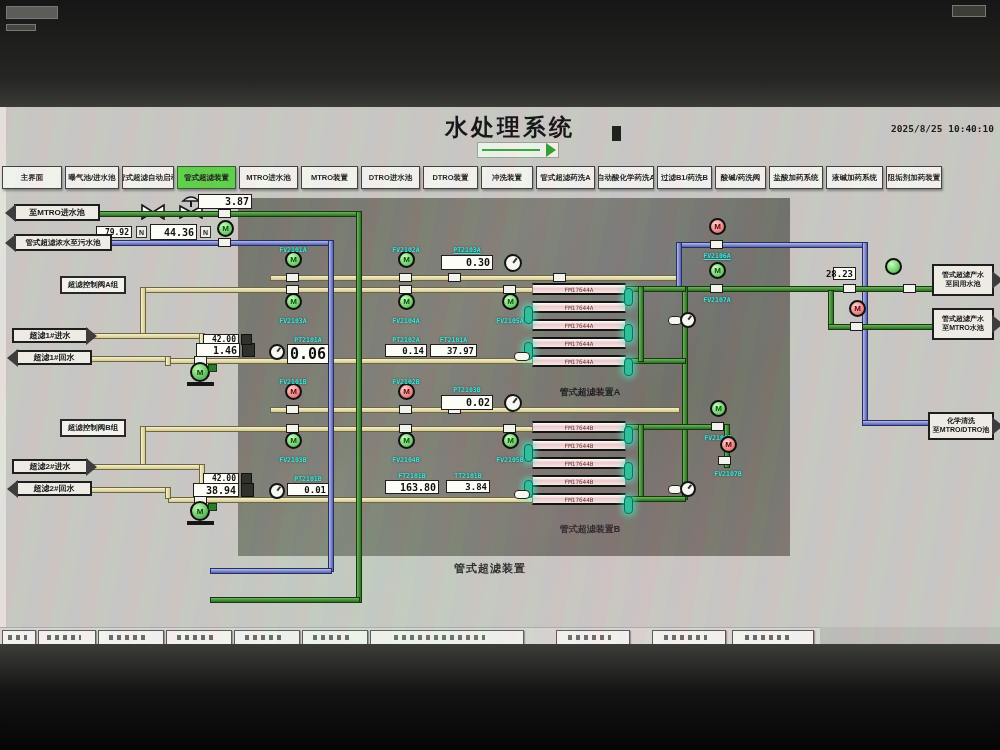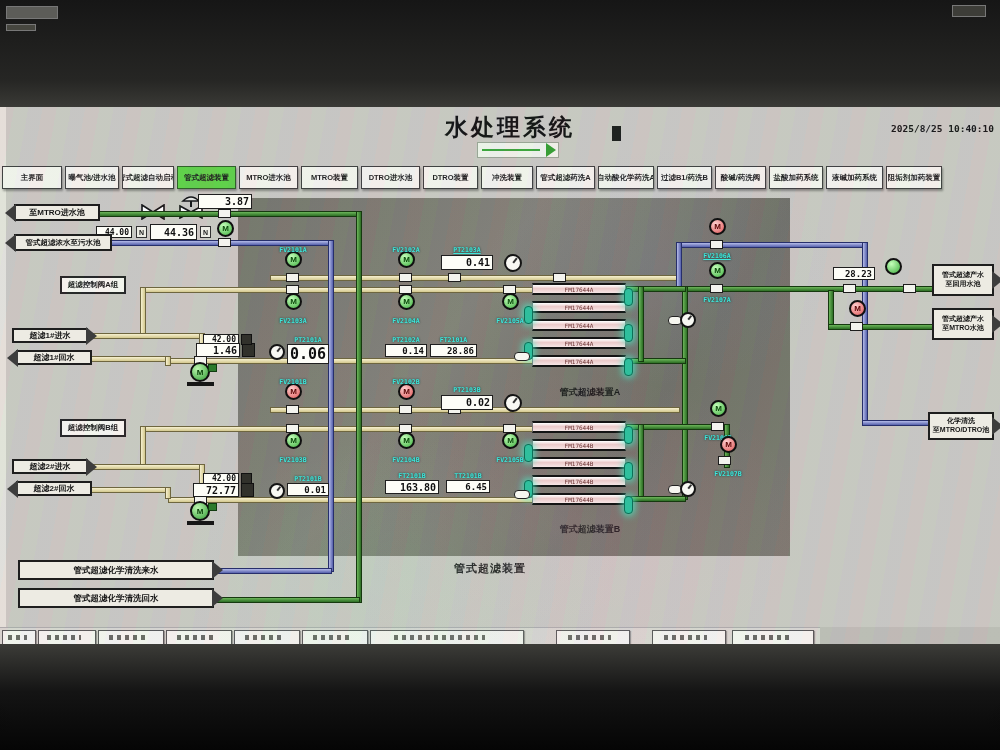--- a/index.html
+++ b/index.html
@@ -349,43 +349,43 @@
       <span>M</span>
     </div>
     <div class="abs pumpnub" style="left: 208px; top: 364px; width: 9px; height: 8px;"></div>
     <div class="abs pumpfoot" style="left: 187px; top: 382px; width: 27px; height: 4px;"></div>
     <div class="abs pumpc" style="left: 190px; top: 501px;">
       <span>M</span>
     </div>
     <div class="abs pumpnub" style="left: 208px; top: 503px; width: 9px; height: 8px;"></div>
     <div class="abs pumpfoot" style="left: 187px; top: 521px; width: 27px; height: 4px;"></div>
     <div class="abs disp" style="left: 198px; top: 194px; width: 54px; height: 15px; font-size: 10px;">3.87</div>
-    <div class="abs disp" style="left: 96px; top: 226px; width: 36px; height: 12px; font-size: 8px;">44.00</div>
+    <div class="abs disp" style="left: 96px; top: 226px; width: 36px; height: 12px; font-size: 8px;">79.92</div>
     <div class="abs disp" style="left: 150px; top: 224px; width: 47px; height: 16px; font-size: 10px;">44.36</div>
-    <div class="abs disp" style="left: 441px; top: 255px; width: 52px; height: 15px; font-size: 10px;">0.41</div>
+    <div class="abs disp" style="left: 441px; top: 255px; width: 52px; height: 15px; font-size: 10px;">0.30</div>
     <div class="abs ctag" style="left: 432px; top: 246px; width: 70px; text-decoration: underline;">PT2103A</div>
     <div class="abs disp" style="left: 203px; top: 334px; width: 36px; height: 11px; font-size: 8px;">42.00</div>
     <div class="abs disp" style="left: 196px; top: 343px; width: 44px; height: 14px; font-size: 10px;">1.46</div>
     <div class="abs disp" style="left: 287px; top: 344px; width: 42px; height: 20px; font-size: 15px;">0.06</div>
     <div class="abs ctag" style="left: 273px; top: 336px; width: 70px;">PT2101A</div>
     <div class="abs disp" style="left: 385px; top: 344px; width: 42px; height: 13px; font-size: 9px;">0.14</div>
     <div class="abs ctag" style="left: 371px; top: 336px; width: 70px;">PT2102A</div>
-    <div class="abs disp" style="left: 430px; top: 344px; width: 47px; height: 13px; font-size: 9px;">28.86</div>
+    <div class="abs disp" style="left: 430px; top: 344px; width: 47px; height: 13px; font-size: 9px;">37.97</div>
     <div class="abs ctag" style="left: 418.5px; top: 336px; width: 70px;">FT2101A</div>
     <div class="abs disp" style="left: 441px; top: 395px; width: 52px; height: 15px; font-size: 10px;">0.02</div>
     <div class="abs ctag" style="left: 432px; top: 386px; width: 70px;">PT2103B</div>
     <div class="abs disp" style="left: 203px; top: 473px; width: 36px; height: 11px; font-size: 8px;">42.00</div>
-    <div class="abs disp" style="left: 193px; top: 483px; width: 46px; height: 14px; font-size: 10px;">72.77</div>
+    <div class="abs disp" style="left: 193px; top: 483px; width: 46px; height: 14px; font-size: 10px;">38.94</div>
     <div class="abs disp" style="left: 287px; top: 483px; width: 42px; height: 13px; font-size: 9px;">0.01</div>
     <div class="abs ctag" style="left: 273px; top: 475px; width: 70px;">PT2101B</div>
     <div class="abs disp" style="left: 385px; top: 480px; width: 54px; height: 14px; font-size: 10px;">163.80</div>
     <div class="abs ctag" style="left: 377px; top: 472px; width: 70px;">FT2101B</div>
-    <div class="abs disp" style="left: 446px; top: 480px; width: 44px; height: 13px; font-size: 9px;">6.45</div>
+    <div class="abs disp" style="left: 446px; top: 480px; width: 44px; height: 13px; font-size: 9px;">3.84</div>
     <div class="abs ctag" style="left: 433px; top: 472px; width: 70px;">TT2101B</div>
-    <div class="abs disp" style="left: 833px; top: 267px; width: 42px; height: 13px; font-size: 9px;">28.23</div>
+    <div class="abs disp" style="left: 833px; top: 267px; width: 23px; height: 13px; font-size: 9px;">28.23</div>
     <div class="abs nbox" style="left: 136px; top: 226px; width: 11px; height: 12px;">N</div>
     <div class="abs nbox" style="left: 200px; top: 226px; width: 11px; height: 12px;">N</div>
     <div class="abs dicon" style="left: 242px; top: 343px; width: 13px; height: 14px;"></div>
     <div class="abs dicon" style="left: 241px; top: 483px; width: 13px; height: 14px;"></div>
     <div class="abs dicon" style="left: 241px; top: 334px; width: 11px; height: 11px;"></div>
     <div class="abs dicon" style="left: 241px; top: 473px; width: 11px; height: 11px;"></div>
     <div class="abs edge" style="left: 14px; top: 204px; width: 86px; height: 17px; font-size: 8px;">
       <div class="ah ah-l" style="top: -2.5px;"></div>
       <div>至MTRO进水池</div>
     </div>
@@ -417,21 +417,13 @@
     <div class="abs edge" style="left: 932px; top: 308px; width: 62px; height: 32px; font-size: 7px;">
       <div class="ah ah-r" style="top: 5px;"></div>
       <div>管式超滤产水</div>
       <div>至MTRO水池</div>
     </div>
     <div class="abs edge" style="left: 928px; top: 412px; width: 66px; height: 28px; font-size: 7px;">
       <div class="ah ah-r" style="top: 3px;"></div>
       <div>化学清洗</div>
       <div>至MTRO/DTRO池</div>
     </div>
-    <div class="abs edge" style="left: 18px; top: 560px; width: 196px; height: 20px; font-size: 8.5px;">
-      <div class="ah ah-r" style="top: -1px;"></div>
-      <div>管式超滤化学清洗来水</div>
-    </div>
-    <div class="abs edge" style="left: 18px; top: 588px; width: 196px; height: 20px; font-size: 8.5px;">
-      <div class="ah ah-r" style="top: -1px;"></div>
-      <div>管式超滤化学清洗回水</div>
-    </div>
   </div>
 
 </body></html>

